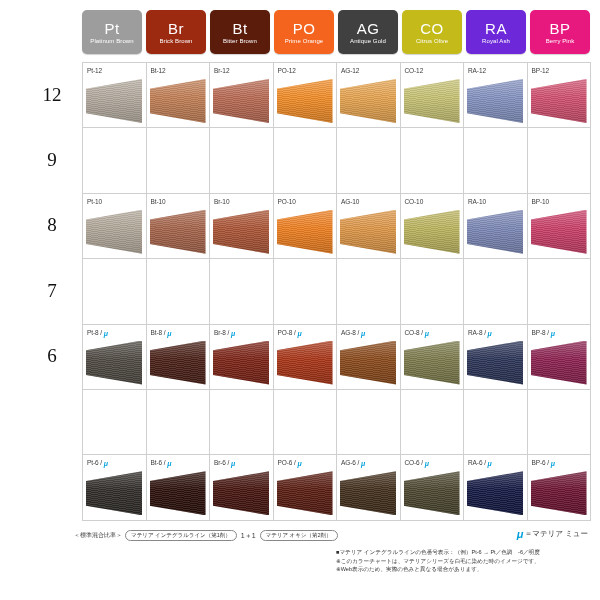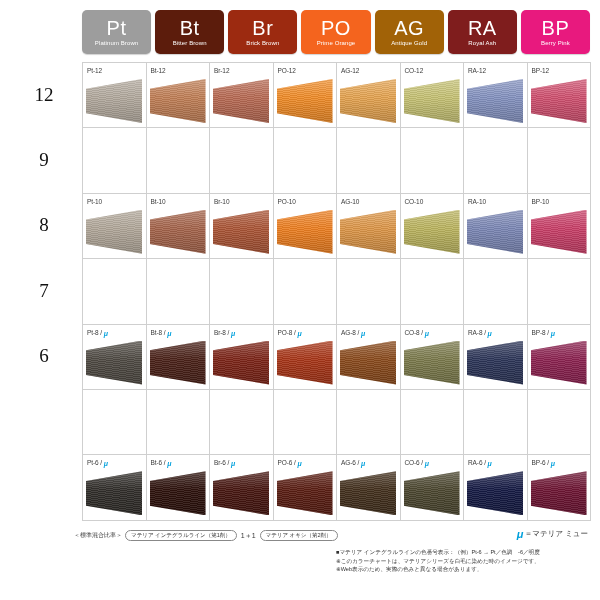--- a/index.html
+++ b/index.html
@@ -21,21 +21,21 @@
   }
   .family-tile{
     flex:1 1 0;
     border-radius:5px;
     display:flex;flex-direction:column;
     align-items:center;justify-content:center;
     color:#ffffff;
     line-height:1;
     box-shadow:0 1px 1px rgba(0,0,0,.18);
   }
-  .family-code{font-size:20px;letter-spacing:.5px;margin-bottom:2px;}
+  .family-code{font-size:15px;letter-spacing:.5px;margin-bottom:2px;}
   .family-name{font-size:6px;letter-spacing:.1px;white-space:nowrap;}
 
   
   .grid{
     position:absolute;left:82px;top:62px;
     width:508px;height:458px;
     border-top:1px solid #cfcfcf;
     border-left:1px solid #cfcfcf;
   }
   .grid-row{
@@ -86,21 +86,21 @@
   }
   .swatch .sheen{
     position:absolute;inset:0;
     background:linear-gradient(to bottom,
       rgba(255,255,255,.22),
       rgba(255,255,255,0) 42%,
       rgba(0,0,0,.16));
   }
 
   
-  .levels{position:absolute;left:4px;top:62px;width:80px;height:458px;text-align:center;}
+  .levels{position:absolute;left:12px;top:62px;width:80px;height:458px;text-align:center;}
   .level{
     height:65.4px;
     display:flex;align-items:center;justify-content:center;
     font-size:19px;color:#111;
     font-family:"Liberation Serif","DejaVu Serif",serif;
   }
 
   
   .mix-note{
     position:absolute;left:74px;top:530px;
@@ -134,37 +134,41 @@
 </head>
 <body>
 
 <div id="chart">
 
   <div class="family-row">
       <div class="family-tile" style="background: rgb(157, 157, 157);">
         <span class="family-code">Pt</span>
         <span class="family-name">Platinum Brown</span>
       </div>
+      <div class="family-tile" style="background: rgb(156, 42, 16);">
+        <span class="family-code">Br</span>
+        <span class="family-name">Brick Brown</span>
+      </div>
       <div class="family-tile" style="background: rgb(92, 28, 12);">
         <span class="family-code">Bt</span>
         <span class="family-name">Bitter Brown</span>
       </div>
-      <div class="family-tile" style="background: rgb(156, 42, 16);">
-        <span class="family-code">Br</span>
-        <span class="family-name">Brick Brown</span>
-      </div>
       <div class="family-tile" style="background: rgb(244, 100, 30);">
         <span class="family-code">PO</span>
         <span class="family-name">Prime Orange</span>
       </div>
-      <div class="family-tile" style="background: #a16207;">
+      <div class="family-tile" style="background: #404040;">
         <span class="family-code">AG</span>
         <span class="family-name">Antique Gold</span>
       </div>
-      <div class="family-tile" style="background: #7f1d1d;">
+      <div class="family-tile" style="background: rgb(196, 187, 27);">
+        <span class="family-code">CO</span>
+        <span class="family-name">Citrus Olive</span>
+      </div>
+      <div class="family-tile" style="background: #6d28d9;">
         <span class="family-code">RA</span>
         <span class="family-name">Royal Ash</span>
       </div>
       <div class="family-tile" style="background: rgb(232, 25, 126);">
         <span class="family-code">BP</span>
         <span class="family-name">Berry Pink</span>
       </div>
     </div>
 
   <div class="levels">

